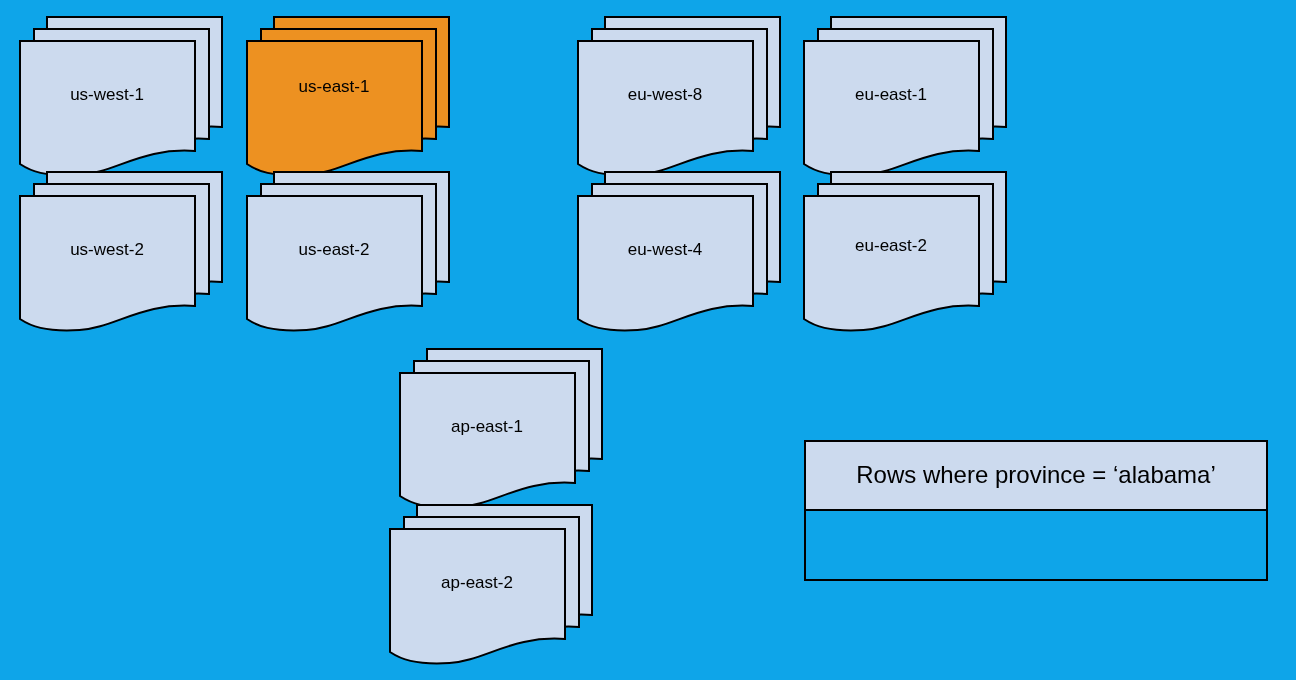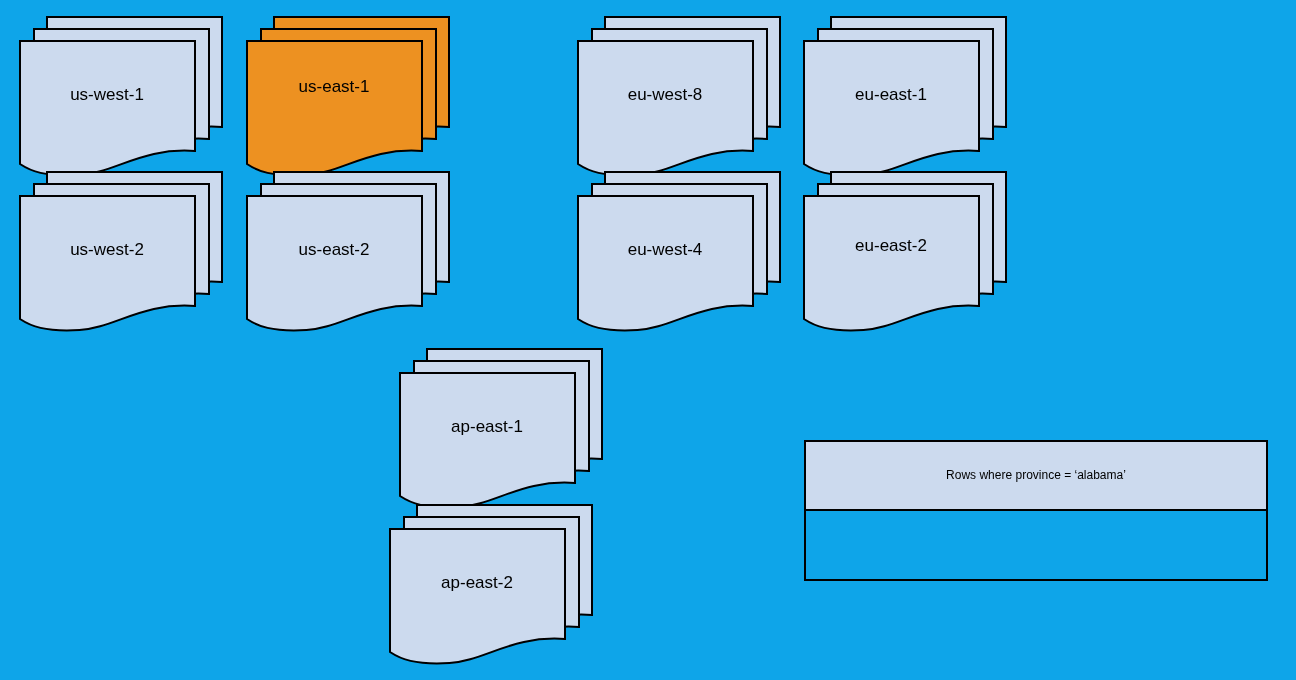--- a/index.html
+++ b/index.html
@@ -40,21 +40,21 @@
     height: 141px;
     border: 2px solid #000000;
     box-sizing: border-box;
   }
   .legend-row {
     height: 50%;
     display: flex;
     align-items: center;
     justify-content: center;
     box-sizing: border-box;
-    font-size: 12px;
+    font-size: 24px;
     color: #000000;
   }
   .legend-row.blue {
     background: #CCDAEE;
     border-bottom: 2px solid #000000;
   }
   .legend-row.orange {
     background: #ED9121;
   }
 </style>

